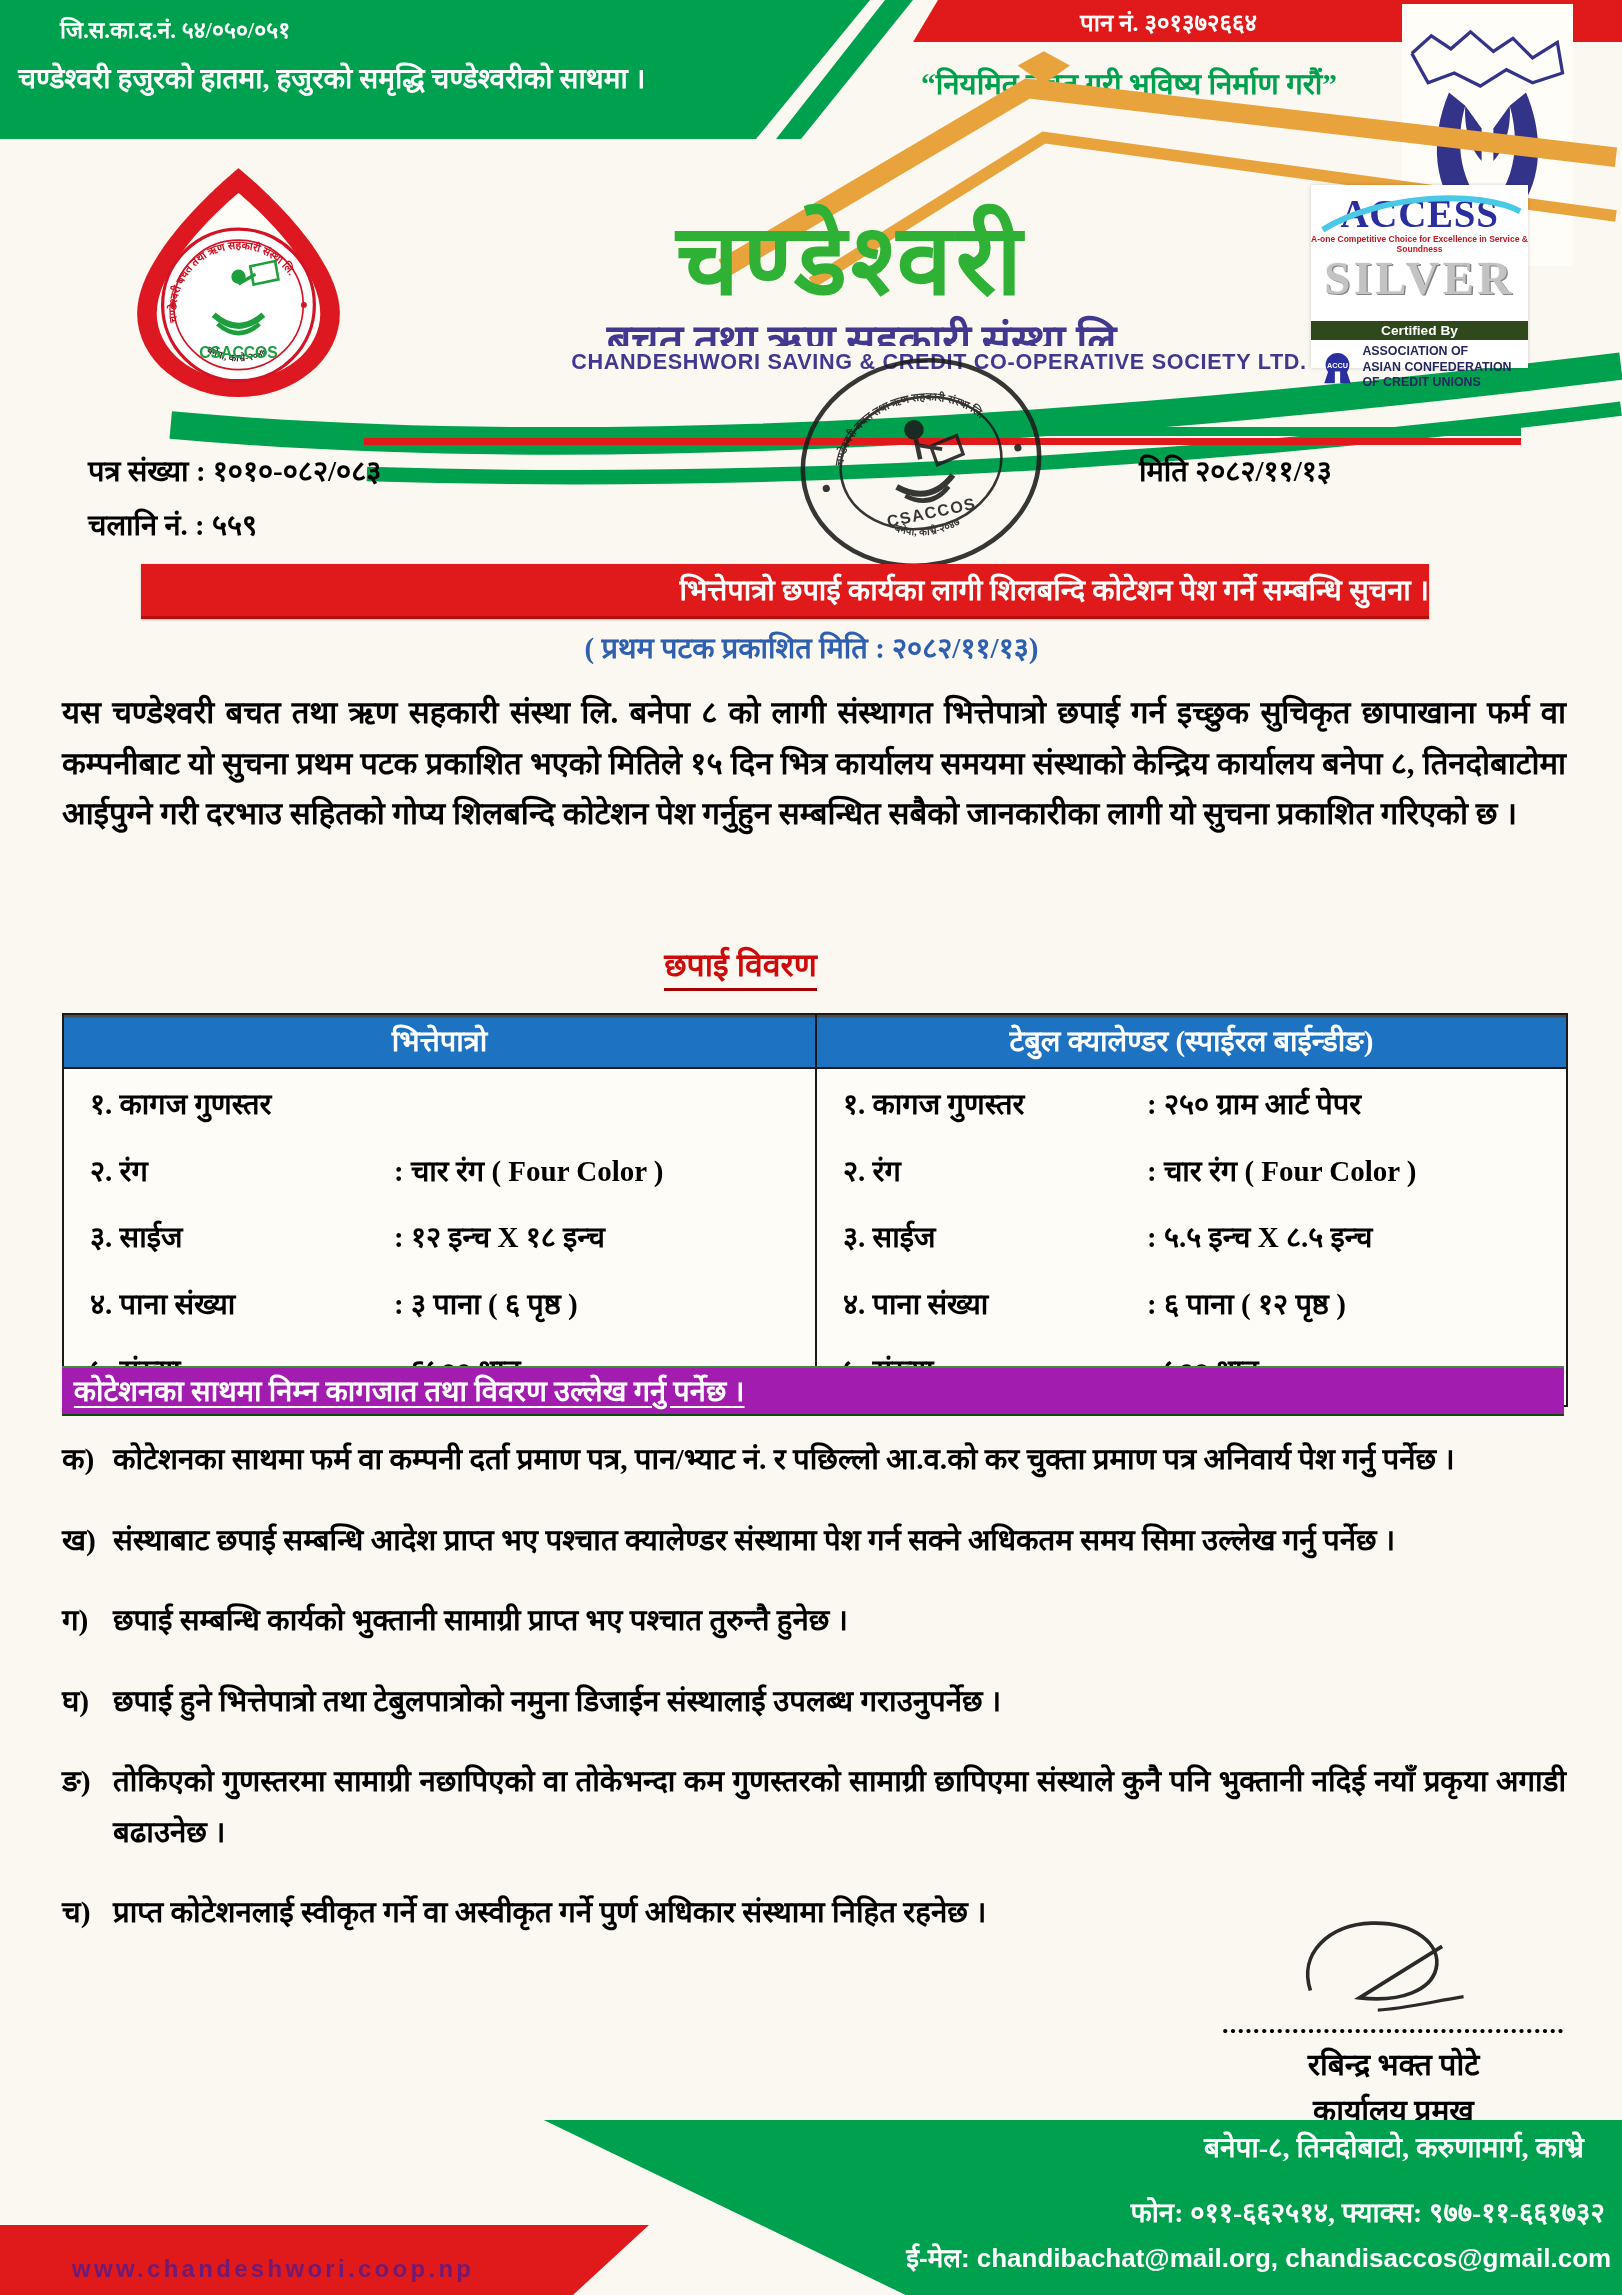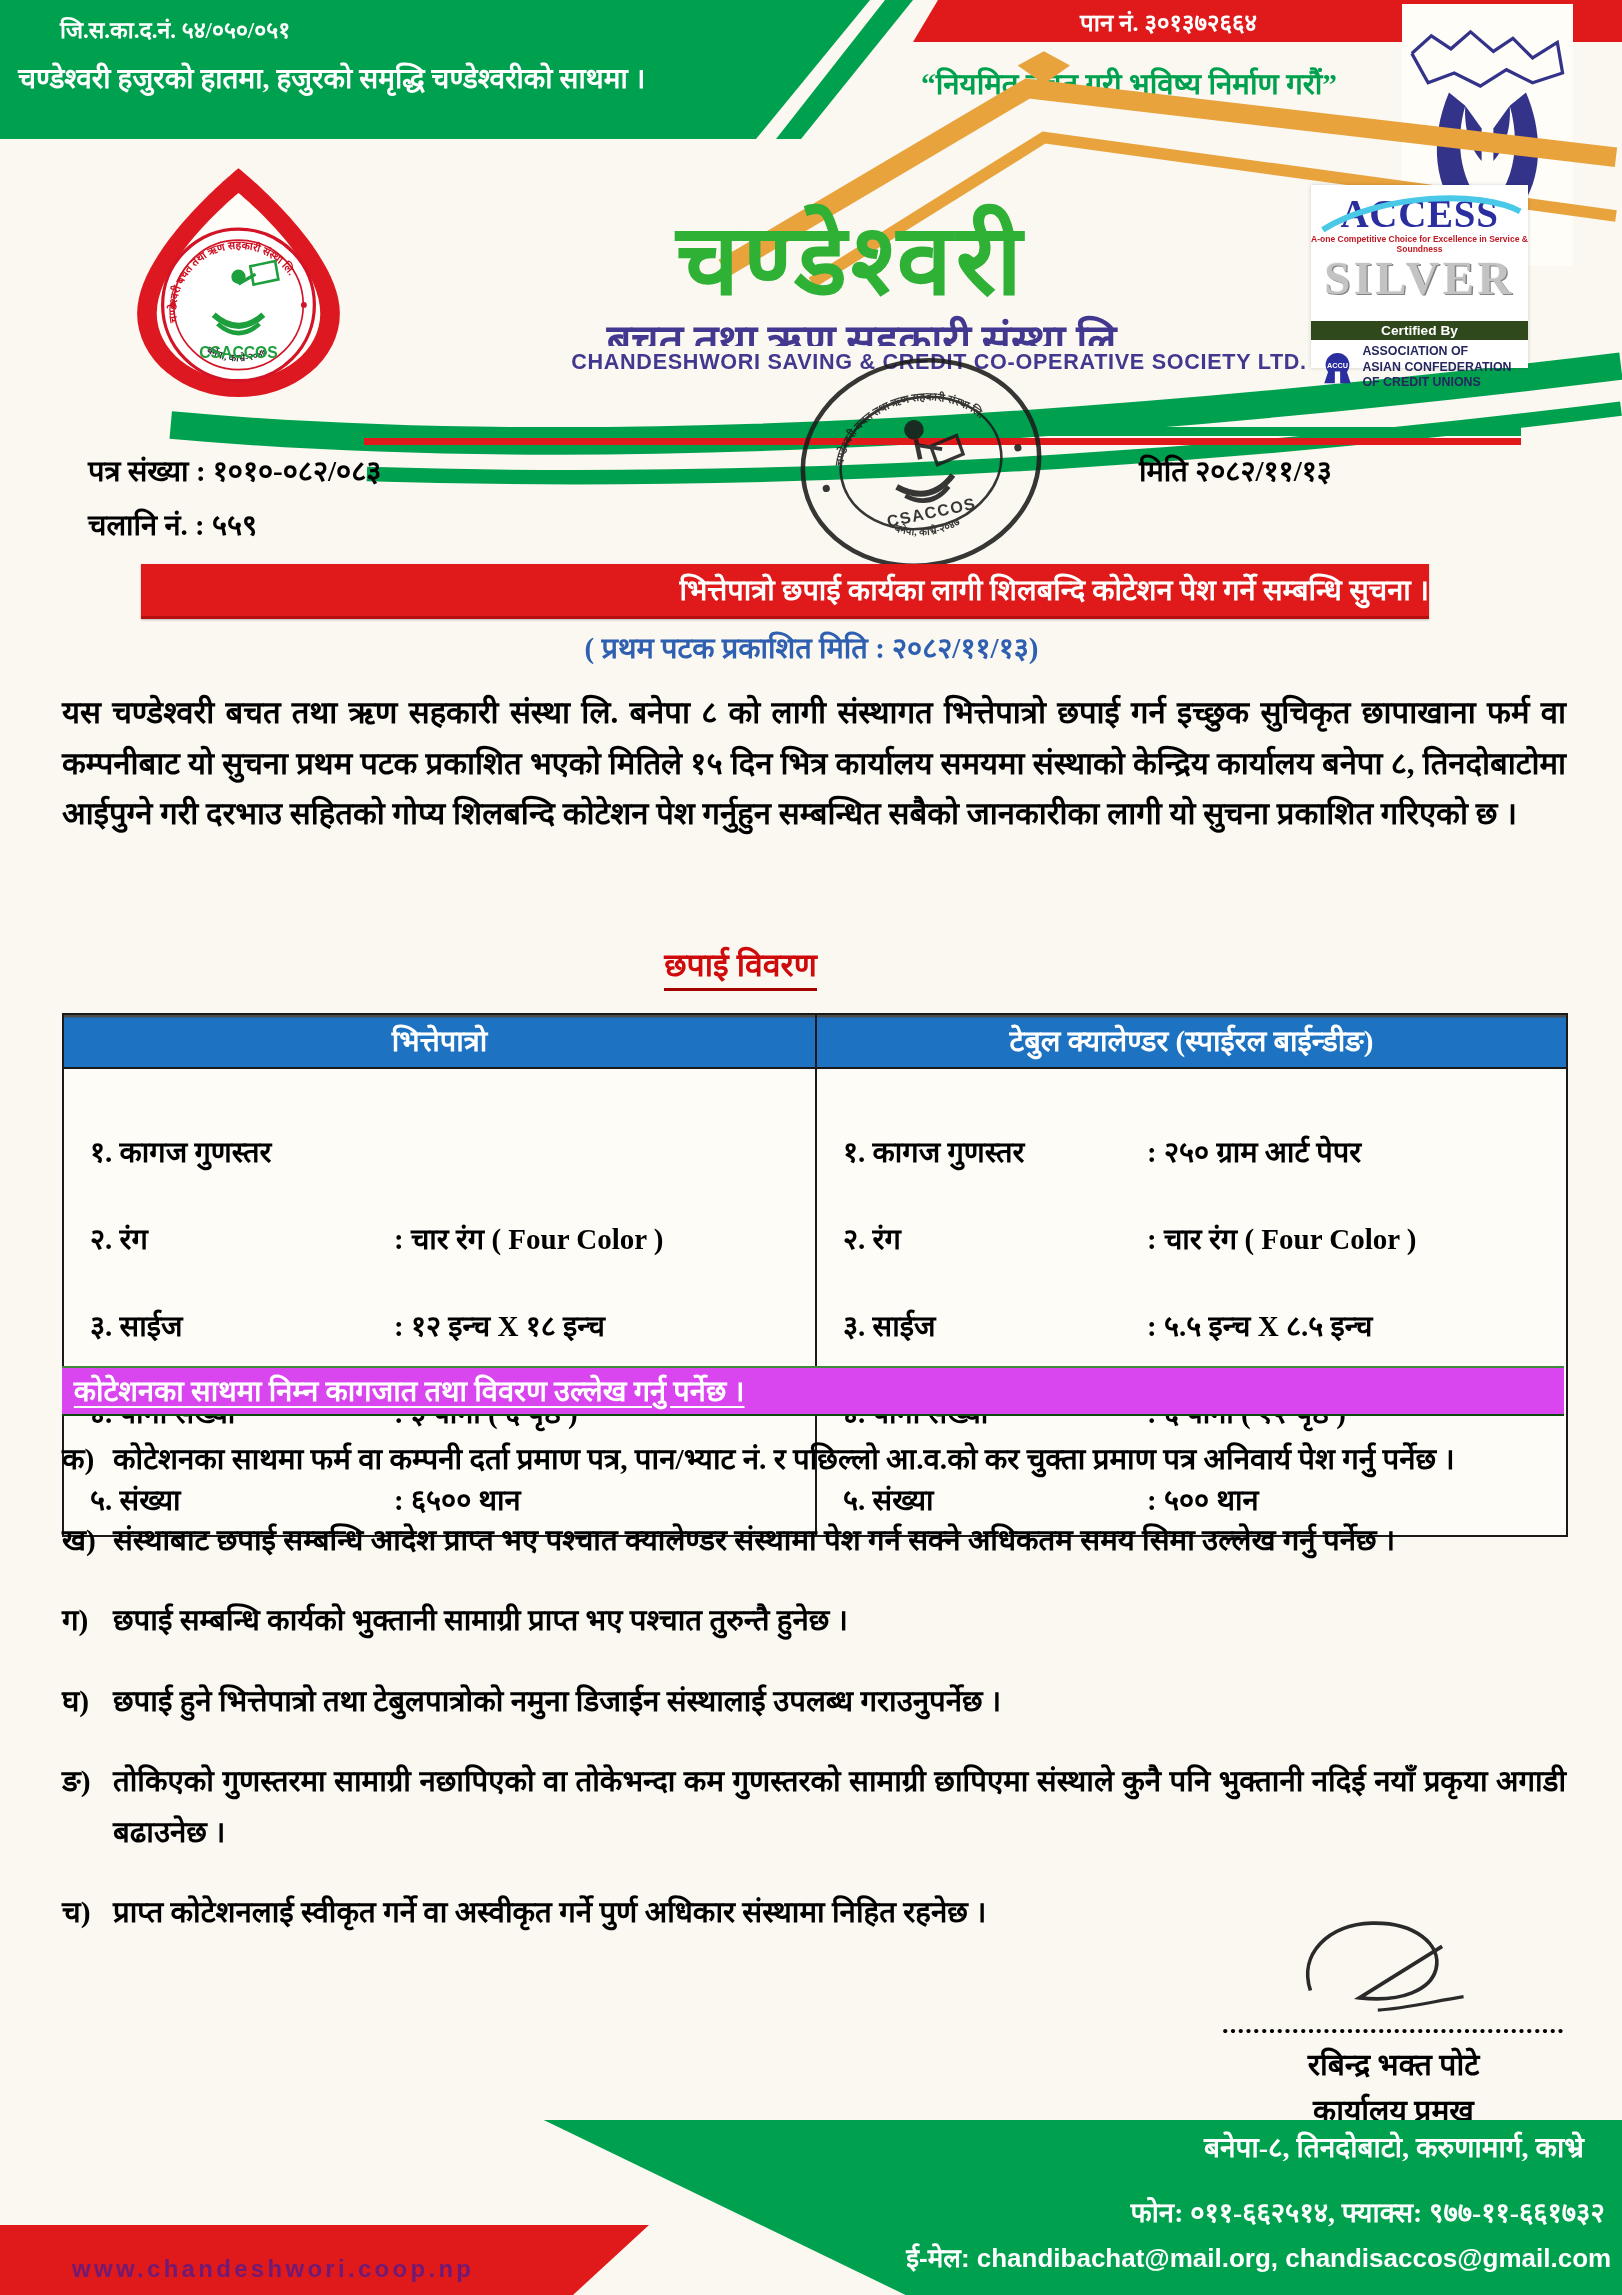--- a/index.html
+++ b/index.html
@@ -56,26 +56,26 @@
   .sec-title{display:inline-block;font-size:32px;color:#cf0a0a;border-bottom:3.3px solid #a50000;
              padding-bottom:2.6px;}
   
   .spec-table{left:62px;top:1013px;width:1502px;border:2.6px solid #1a1a1a;background:#fdfcf7;
               display:flex;flex-wrap:wrap;}
   .tcol{width:50%;box-sizing:border-box;}
   .tcol.right{border-left:2.6px solid #1a1a1a;}
   .thead{height:52px;background:#1d72c2;color:#fff;text-align:center;font-size:29px;
          line-height:52px;border-bottom:2.6px solid #1a1a1a;box-shadow:inset 0 2.6px 0 #4d4d4d;}
   .tbody{padding:14.4px 17px 17px 26px;}
-  .trow{display:flex;font-size:29px;margin-bottom:27.5px;margin-top:48px;}
+  .trow{display:flex;font-size:29px;margin-bottom:27.5px;}
   .trow:last-child{margin-bottom:0;}
   .tlabel{width:304px;flex:none;}
   .tval{flex:1;}
   
-  .req-banner{left:62px;top:1366px;width:1502px;height:50px;background:#d946ef;
+  .req-banner{left:62px;top:1366px;width:1502px;height:50px;background:#a21caf;
               box-shadow:inset 0 2px 0 #3d8a3d, inset 0 -2px 0 #0a4a0a;}
   .req-banner-text{padding-left:11.8px;font-size:29px;color:#fff;line-height:50px;
                    text-decoration:underline;text-underline-offset:5.2px;}
   .conditions{left:62px;top:1434px;width:1504px;}
   .cond{display:flex;margin-bottom:30px;font-size:29.4px;line-height:1.72;}
   .cmark{width:51px;flex:none;}
   .ctext{flex:1;text-align:justify;}
   
   .sig-svg{left:1279px;top:1917px;}
   .sig-dots{left:1184px;top:2010px;width:419px;text-align:center;font-size:26px;letter-spacing:1.3px;}

